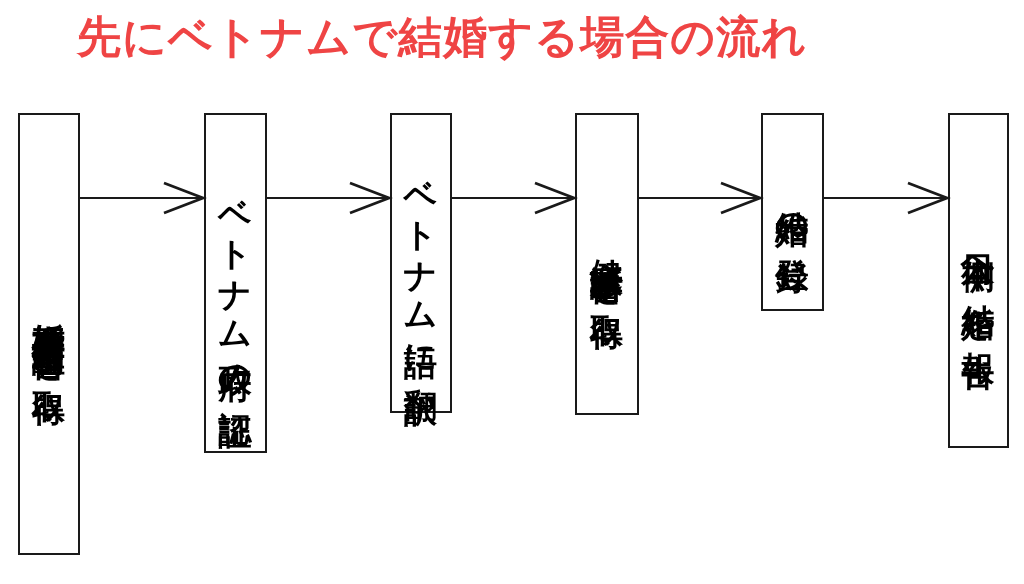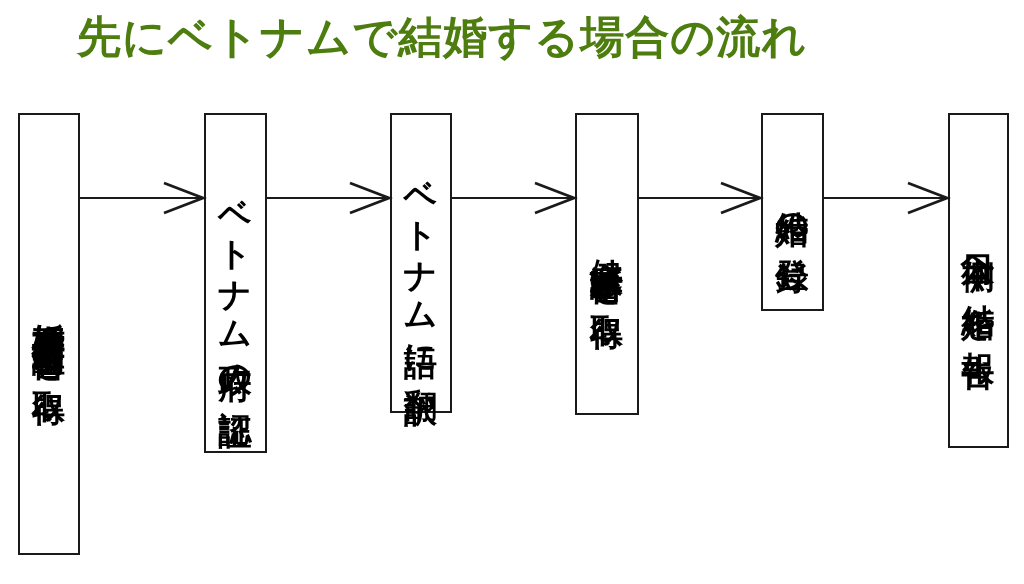--- a/index.html
+++ b/index.html
@@ -14,21 +14,21 @@
     background: #ffffff;
     font-family: "Liberation Sans", sans-serif;
     overflow: hidden;
   }
   .diagram-title {
     position: absolute;
     left: 77px;
     top: 8px;
     font-size: 44px;
     font-weight: bold;
-    color: #4d7c0f;
+    color: #ef4444;
     letter-spacing: 1px;
     white-space: nowrap;
   }
   .step {
     position: absolute;
     box-sizing: border-box;
     border: 2px solid #1a1a1a;
     background: #ffffff;
     display: flex;
     align-items: center;

